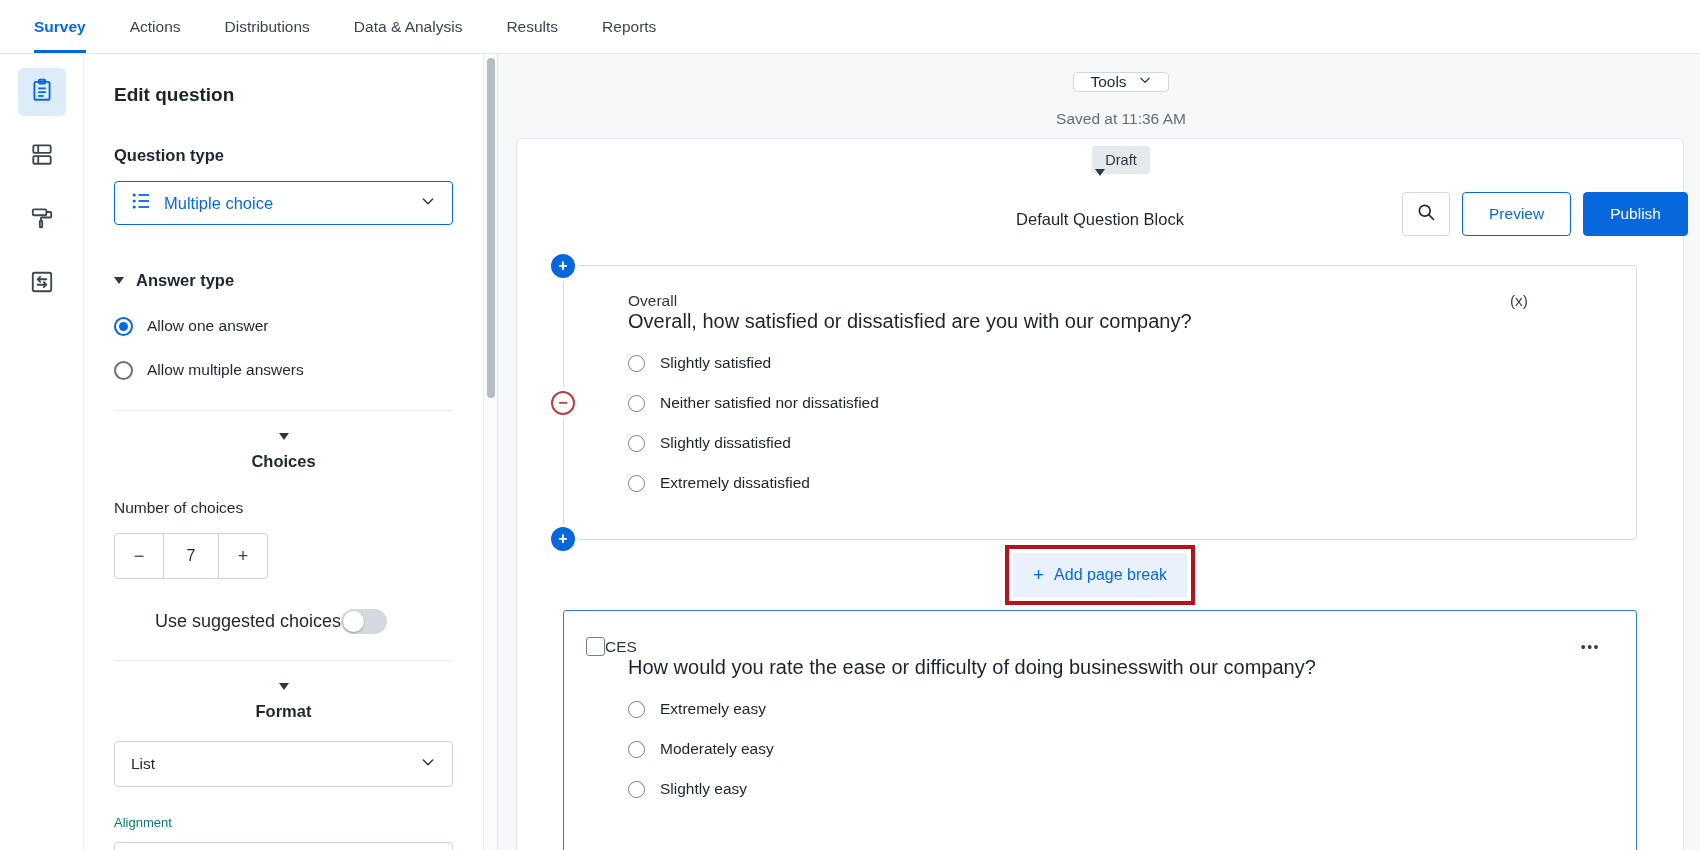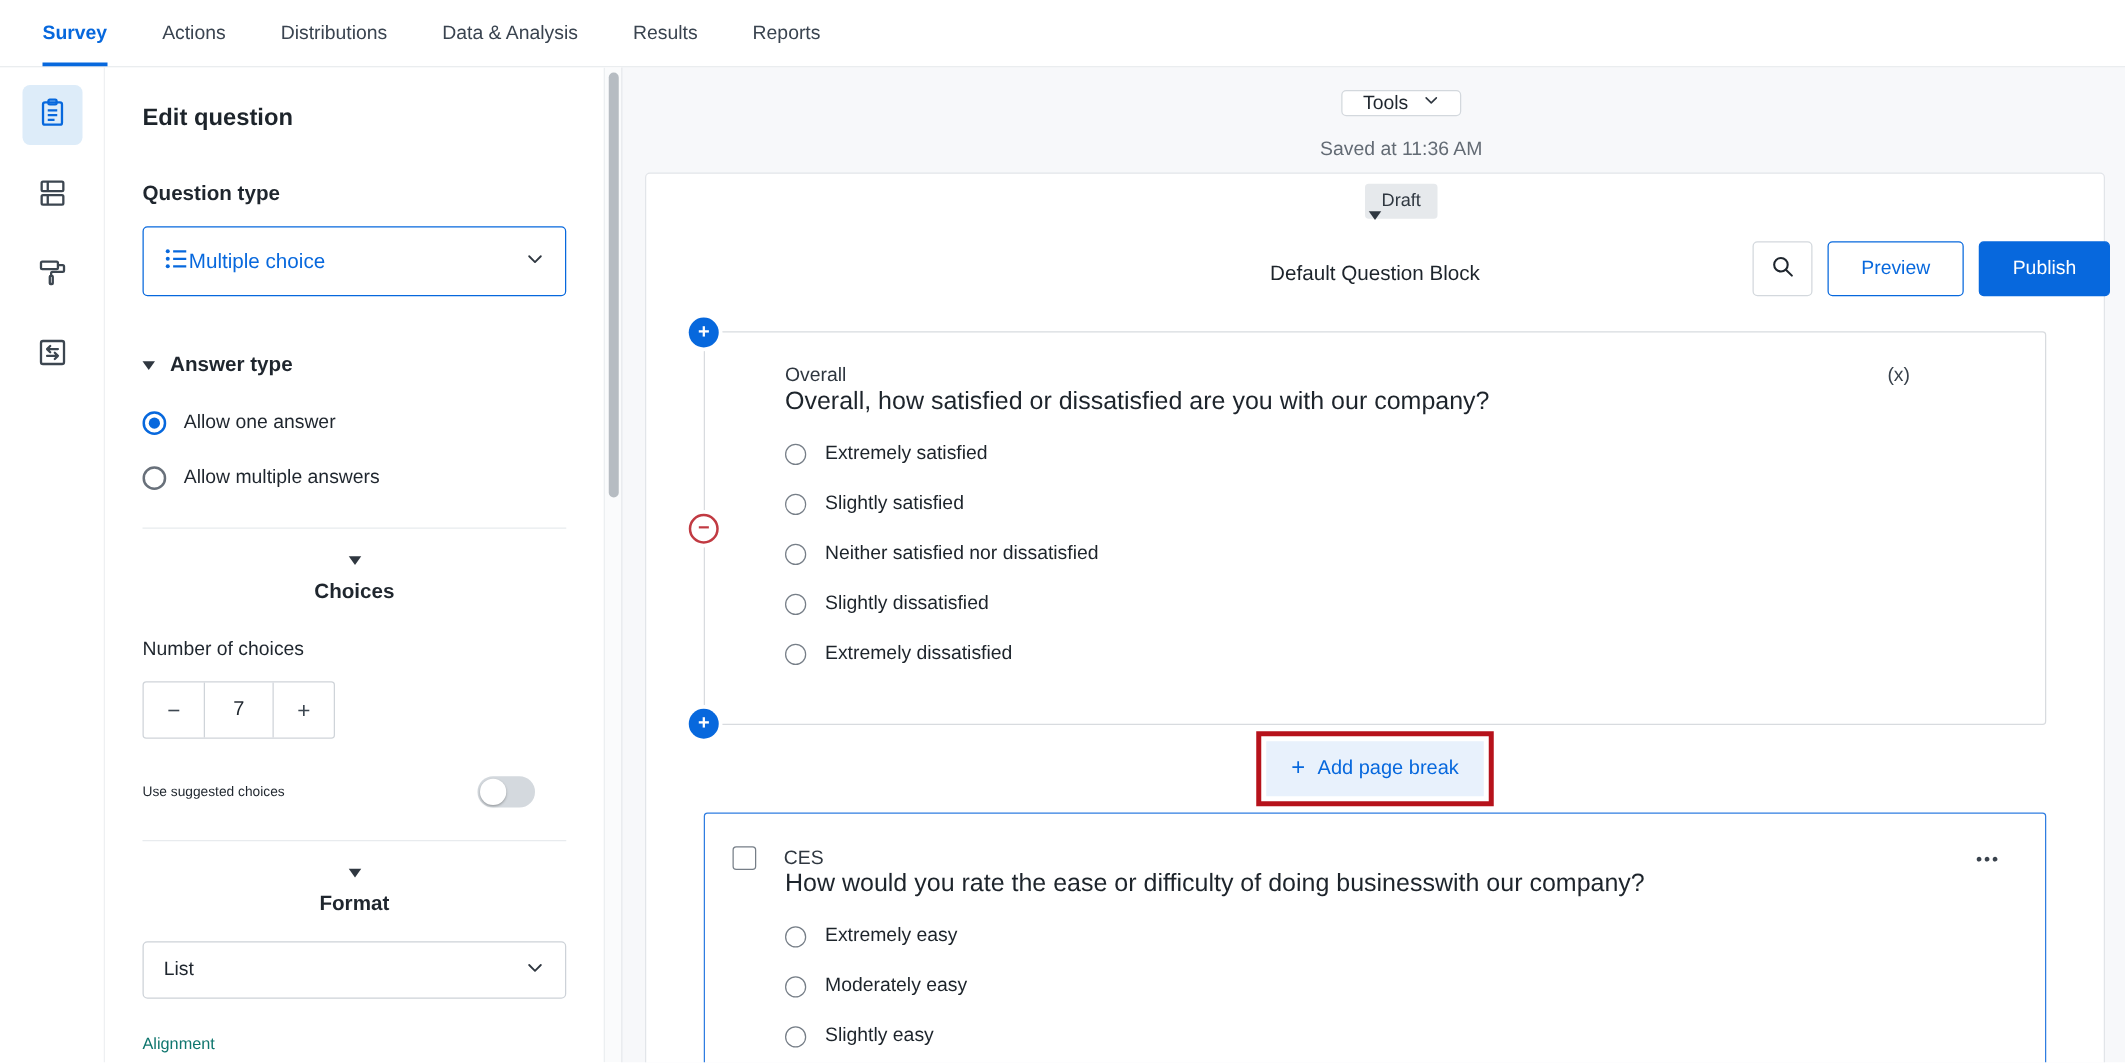--- a/index.html
+++ b/index.html
@@ -18,37 +18,37 @@
   .rail { width:84px; border-right:1px solid #eef0f2; display:flex; flex-direction:column; align-items:center; padding-top:14px; gap:16px; background:#fff; }
   .rail-btn { width:48px; height:48px; border-radius:6px; display:flex; align-items:center; justify-content:center; color:#3c4650; cursor:pointer; }
   .rail-btn.active { background:#ddecf9; color:#0768dd; }
 
   
   .panel { width:414px; position:relative; border-right:1px solid #e2e5e9; padding:30px 44px 0 30px; overflow:hidden; background:#fff; }
   .panel-scroll { position:absolute; top:0; right:0; width:14px; height:100%; background:#fafbfc; border-left:1px solid #eceff1; }
   .panel-thumb { position:absolute; top:4px; left:3px; width:8px; height:340px; background:#b6bcc2; border-radius:4px; }
   .panel-title { font-size:19px; font-weight:700; color:#1d242b; }
   .field-label { font-weight:700; font-size:16.5px; margin-top:40px; }
-  .qt-btn { margin-top:16px; height:56px; border:1px solid #0768dd; border-radius:4px; display:flex; align-items:center; padding:0 16px; cursor:pointer; background:#fff; }
+  .qt-btn { margin-top:16px; height:44px; border:1px solid #0768dd; border-radius:4px; display:flex; align-items:center; gap:13px; padding:0 16px; cursor:pointer; background:#fff; }
   .qt-btn .qt-label { color:#0768dd; font-size:16.5px; font-weight:500; }
   .qt-btn .chev { margin-left:auto; }
   .sec-head { display:flex; align-items:center; gap:12px; cursor:pointer; }
   .sec-head .sec-label { font-weight:700; font-size:16.5px; }
   .tri { width:0; height:0; border-left:5.5px solid transparent; border-right:5.5px solid transparent; border-top:7.5px solid #2f3740; }
   .mt46 { margin-top:46px; } .mt22 { margin-top:22px;flex-direction:column; }
   .radio-row { display:flex; align-items:center; gap:14px; height:44px; font-size:15.5px; cursor:pointer; }
   .radio { width:19px; height:19px; border-radius:50%; border:2px solid #68707a; background:#fff; position:relative; flex:0 0 auto; }
   .radio.sel { border-color:#0768dd; }
   .radio.sel::after { content:""; position:absolute; inset:3px; border-radius:50%; background:#0768dd; }
   .divider { height:1px; background:#e8ebee; margin-top:18px; }
   .sub-label { font-size:15.5px; margin-top:28px; }
   .stepper { display:inline-flex; border:1px solid #cfd4d9; border-radius:3px; margin-top:16px; background:#fff; }
   .step-btn { width:48px; height:44px; display:flex; align-items:center; justify-content:center; font-size:18px; color:#3c4650; cursor:pointer; }
   .step-val { width:56px; height:44px; display:flex; align-items:center; justify-content:center; font-size:16px; border-left:1px solid #cfd4d9; border-right:1px solid #cfd4d9; }
-  .toggle-row { display:flex; align-items:center; justify-content:space-between; width:314px; margin-top:30px; font-size:11px; }
+  .toggle-row { display:flex; align-items:center; justify-content:center; width:314px; margin-top:30px; font-size:18px; }
   .toggle { width:46px; height:25px; border-radius:13px; background:#d4d9de; position:relative; cursor:pointer; flex:0 0 auto; }
   .toggle .knob { position:absolute; top:2px; left:2px; width:21px; height:21px; border-radius:50%; background:#fff; box-shadow:0 1px 2px rgba(0,0,0,.3); }
   .dd { height:46px; border:1px solid #cdd2d8; border-radius:4px; display:flex; align-items:center; padding:0 16px; font-size:15.5px; margin-top:20px; cursor:pointer; background:#fff;gap:40px; }
   .dd .chev { margin-left:auto; }
   .muted-label { color:#0f766e; font-size:13px; margin-top:28px; }
 
   
   .main { flex:1; background:#f7f8fa; overflow:hidden; }
   .toolbar { display:flex; align-items:center; margin:18px 12px 0 56px; gap:18px; height:46px;flex-direction:column; }
   .tools-btn { height:44px; background:#fff; border:1px solid #d3d8dd; border-radius:4px; display:flex; align-items:center; gap:11px; padding:0 16px; font-size:15.5px; cursor:pointer; }
@@ -76,21 +76,21 @@
   .ctl.plus { background:#0768dd; color:#fff; font-weight:700; }
   .ctl.plus.top { top:-12px; }
   .ctl.plus.bot { bottom:-12px; }
   .ctl.minus { background:#fff; color:#c13a42; border:2px solid #c13a42; top:calc(50% - 12px); font-weight:700; }
 
   .addbreak-row { display:flex; justify-content:center; margin:5px 0; }
   .annotation { border:4px solid #b6121b; padding:4px; }
   .addbreak-btn { display:flex; align-items:center; gap:10px; background:#e8f1fc; color:#0768dd; font-size:16px; padding:0 20px; height:44px; cursor:pointer; border:none; }
   .addbreak-btn .plus-glyph { font-size:19px; }
 
-  .card2-head { display:flex; align-items:center; margin-left:-42px; gap:22px; font-size:15.5px; color:#2f3740; }
+  .card2-head { display:flex; align-items:center; margin-left:-42px; font-size:15.5px; color:#2f3740; }
   .checkbox { width:19px; height:19px; border:1.5px solid #767e87; border-radius:3px; background:#fff; flex:0 0 auto; cursor:pointer; }
   .menu-dots { margin-left:auto; color:#39424c; font-size:14px; letter-spacing:1.5px; cursor:pointer; }
 </style>
 </head>
 <body>
 
 <div class="page">
 
   <div class="topnav">
     <div class="tab active">Survey</div>
@@ -269,24 +269,20 @@
           <div class="ctl plus bot">+</div>
 
           <div class="card-head">
             <span>Overall</span>
             <span class="card-meta">(x)</span>
           </div>
           <div class="q-text">Overall, how satisfied or dissatisfied are you with our company?</div>
           <div class="opts">
             <div class="opt">
               <span class="radio-sm"></span>
-              <span>Extremely satisfied</span>
-            </div>
-            <div class="opt">
-              <span class="radio-sm"></span>
               <span>Slightly satisfied</span>
             </div>
             <div class="opt">
               <span class="radio-sm"></span>
               <span>Neither satisfied nor dissatisfied</span>
             </div>
             <div class="opt">
               <span class="radio-sm"></span>
               <span>Slightly dissatisfied</span>
             </div>

